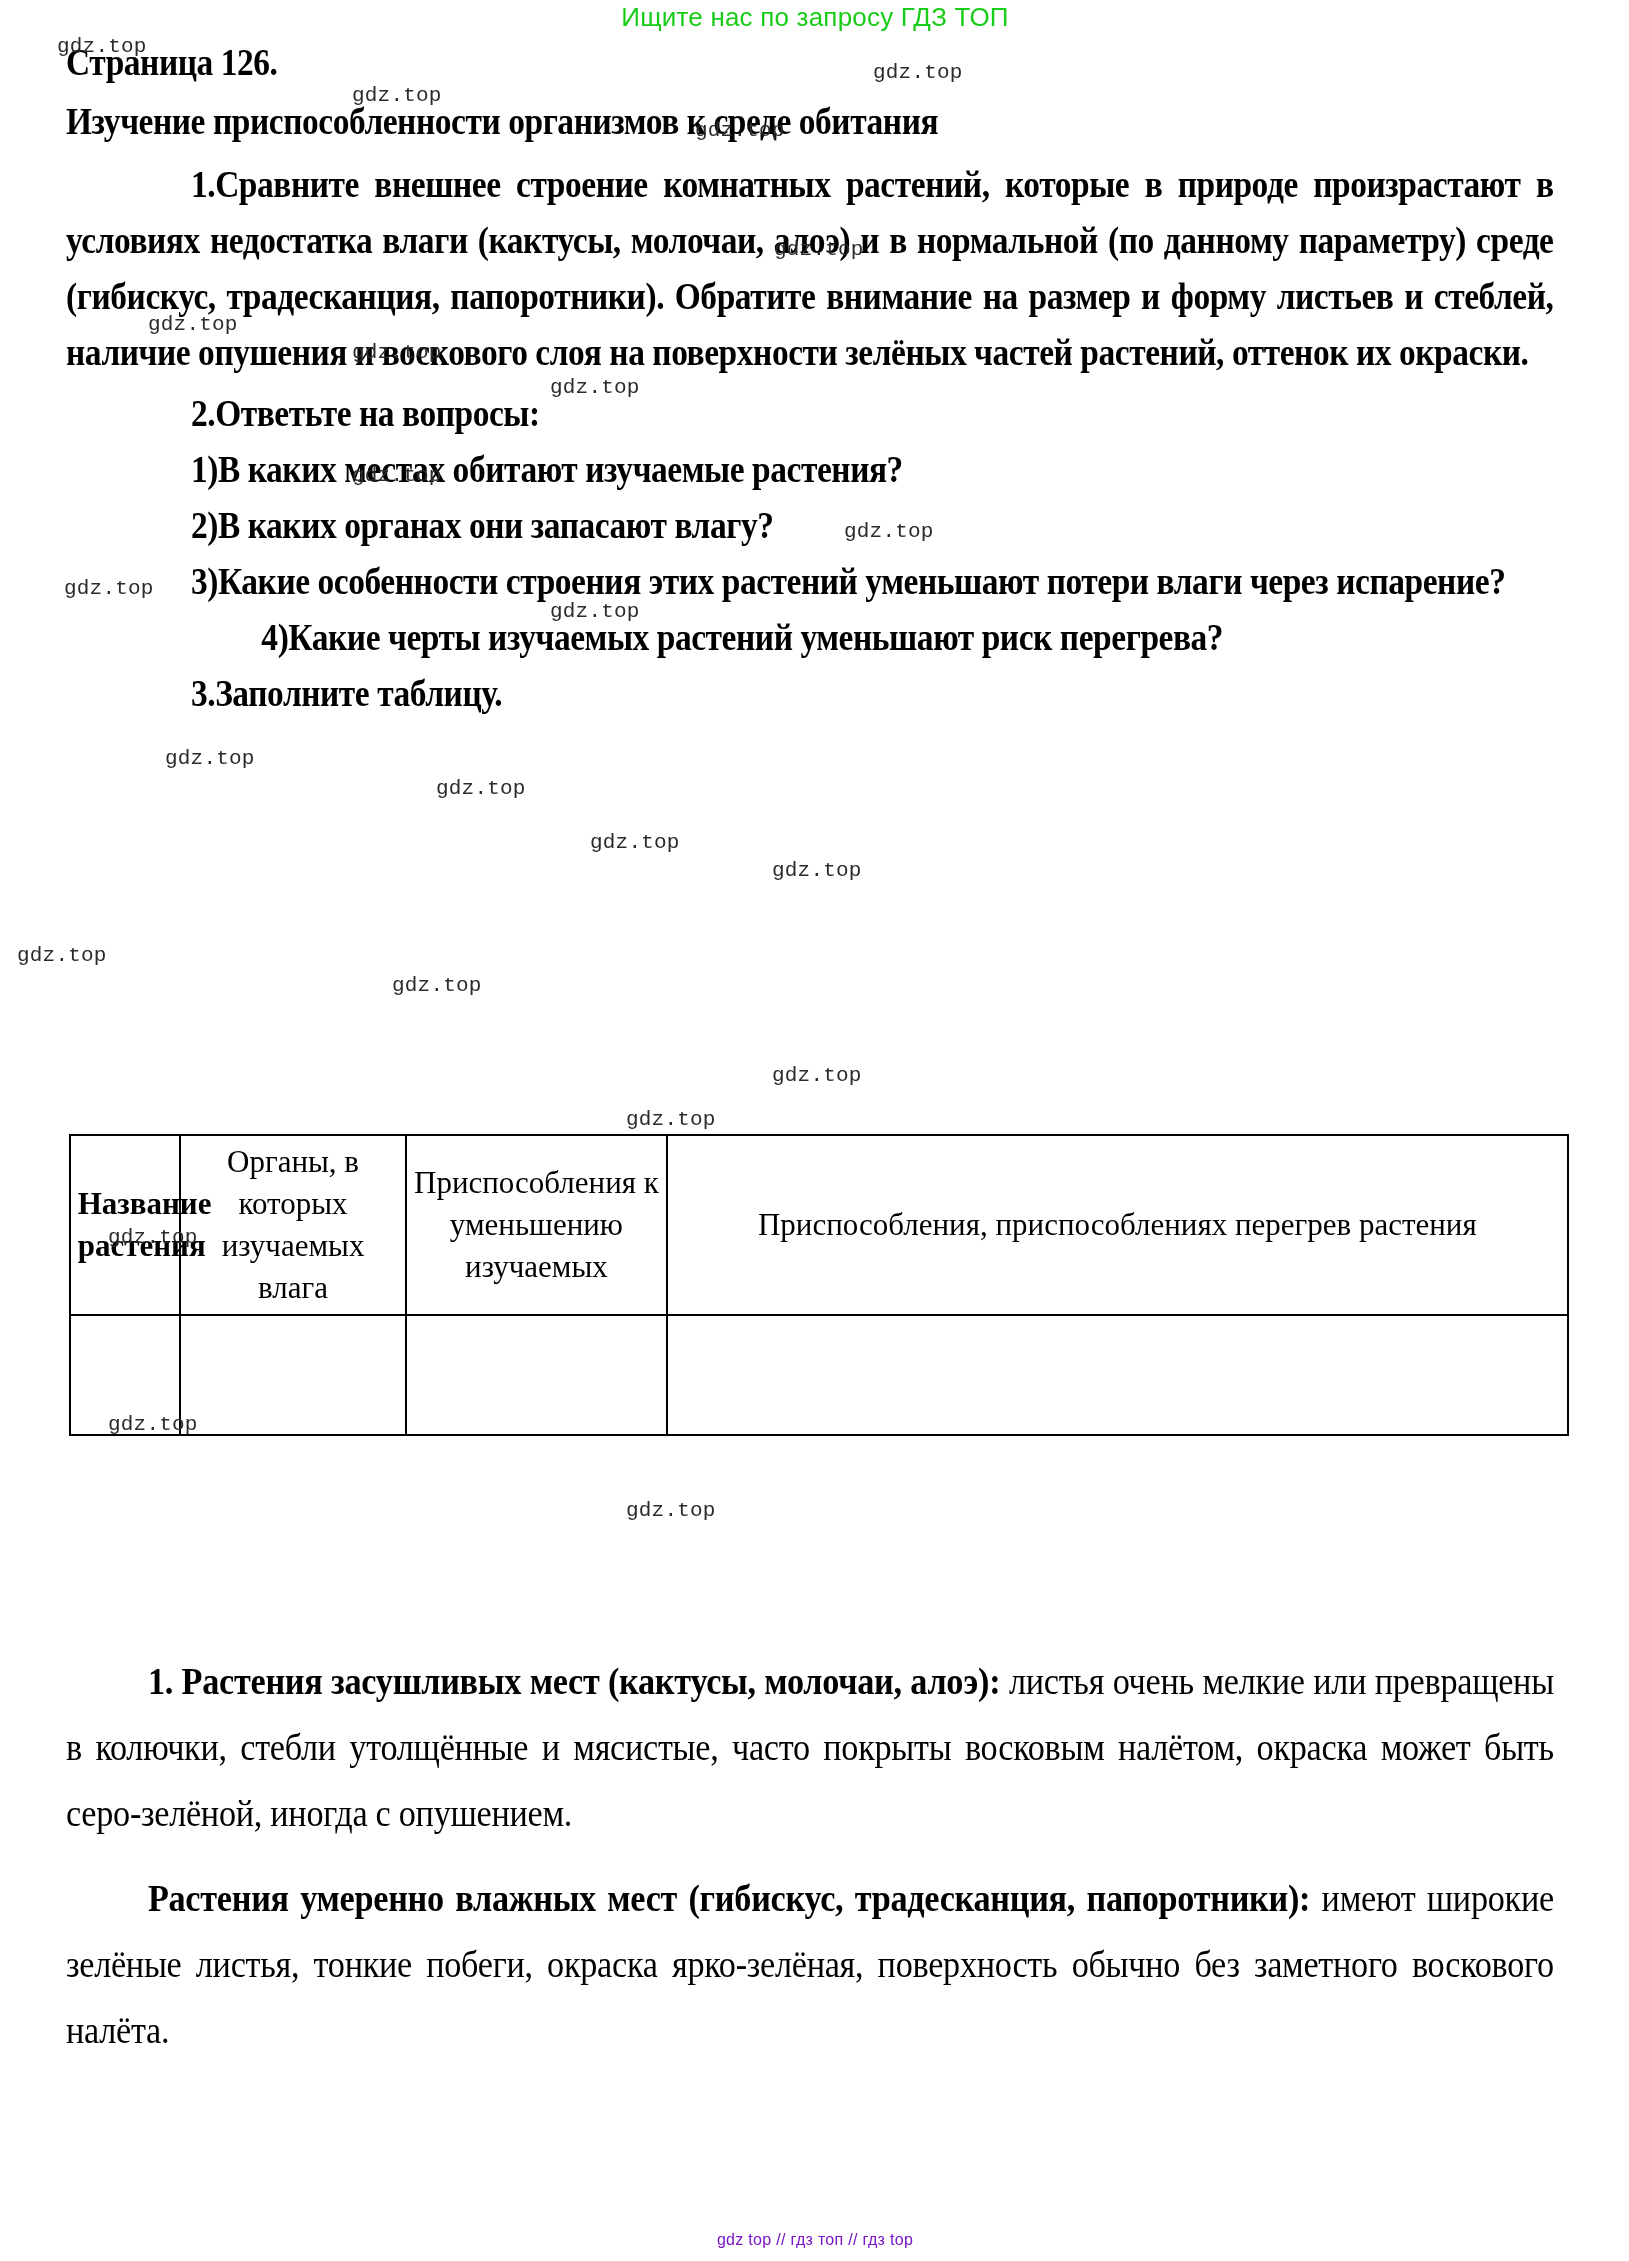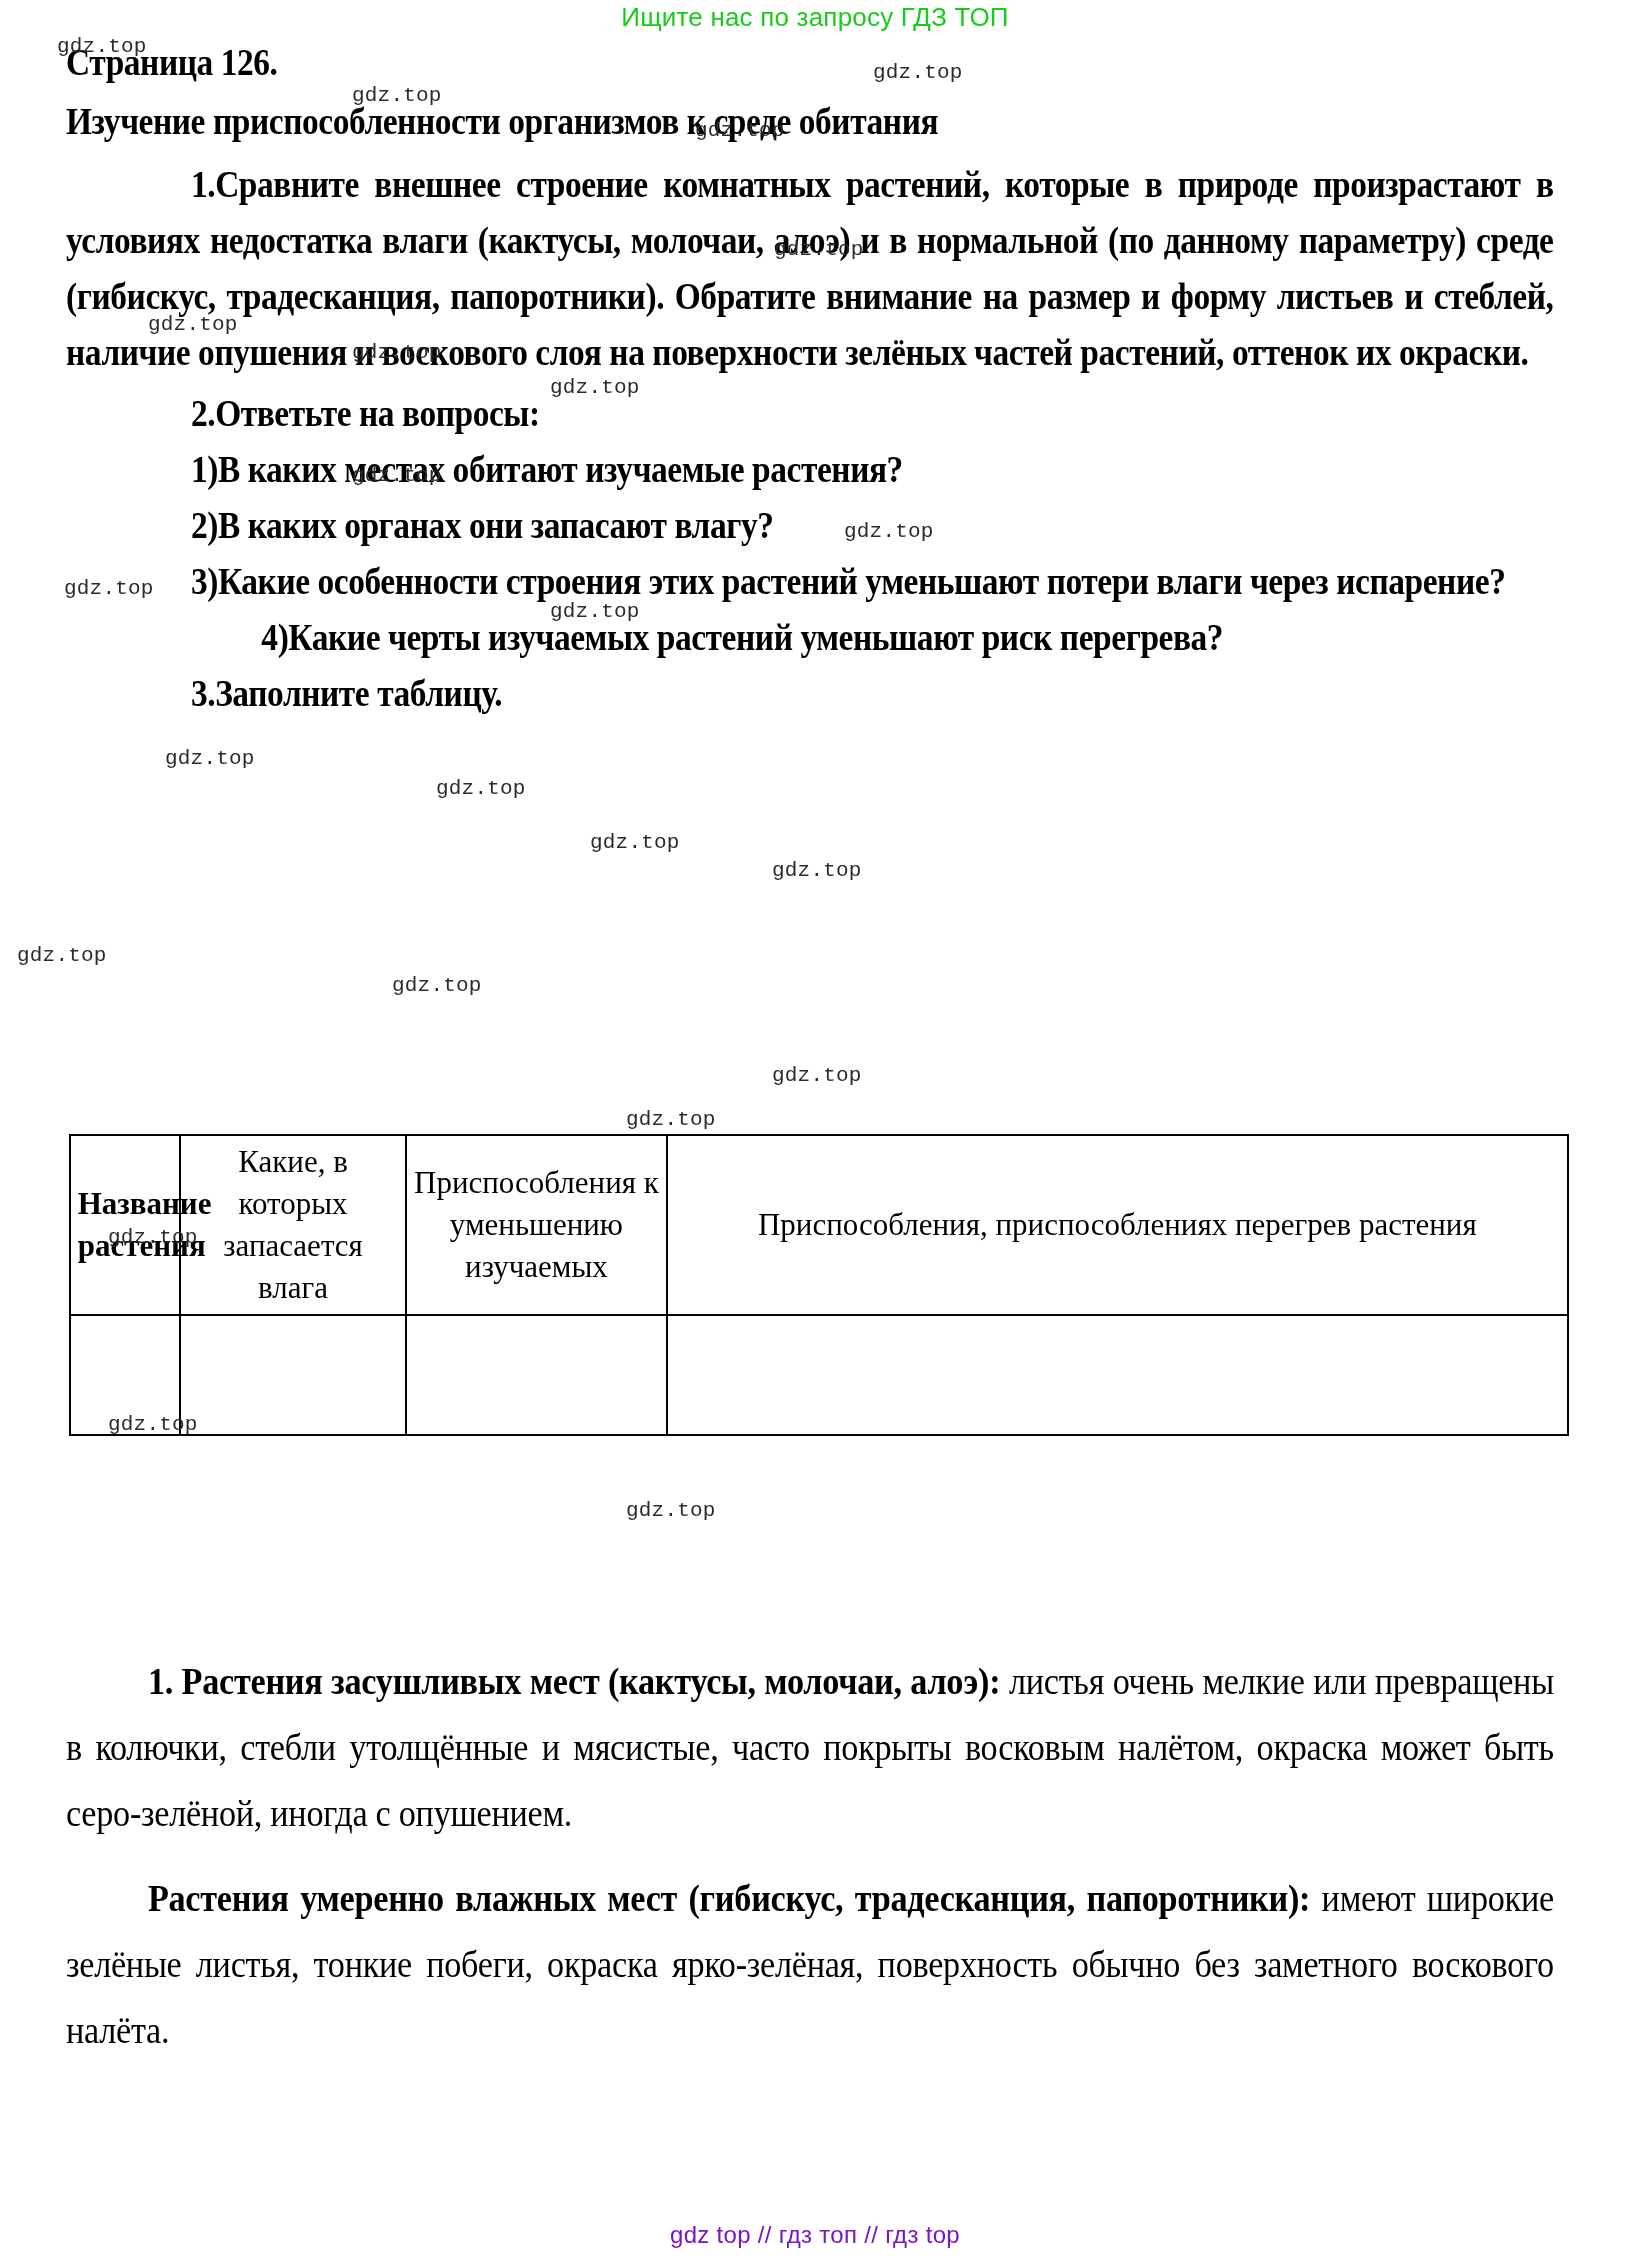--- a/index.html
+++ b/index.html
@@ -140,21 +140,21 @@
 
   
   .footer {
     position: absolute;
     left: 0;
     bottom: 11.8px;
     width: 100%;
     text-align: center;
     color: #7a16c4;
     font-family: "Liberation Sans", "DejaVu Sans", sans-serif;
-    font-size: 24px;
+    font-size: 16px;
     letter-spacing: 0.3px;
   }
 
   
   .wm {
     position: absolute;
     font-family: Liberation Mono, monospace;
     font-size: 21px;
     color: #2b2b2b;
     white-space: nowrap;
@@ -206,21 +206,21 @@
     <p class="t indent">
       <span class="num">3.</span><span>Заполните таблицу.</span>
     </p>
   </div>
 
   <div class="tbl-wrap">
     <table class="worksheet">
       <tbody>
         <tr class="head">
           <td class="c1">Название растения</td>
-          <td class="c2">Какие, в которых запасается влага</td>
+          <td class="c2">Органы, в которых изучаемых влага</td>
           <td class="c3">Приспособления к уменьшению изучаемых</td>
           <td class="c4">Приспособления, приспособлениях перегрев растения</td>
         </tr>
         <tr class="blank">
           <td class="c1"></td>
           <td class="c2"></td>
           <td class="c3"></td>
           <td class="c4"></td>
         </tr>
       </tbody>

